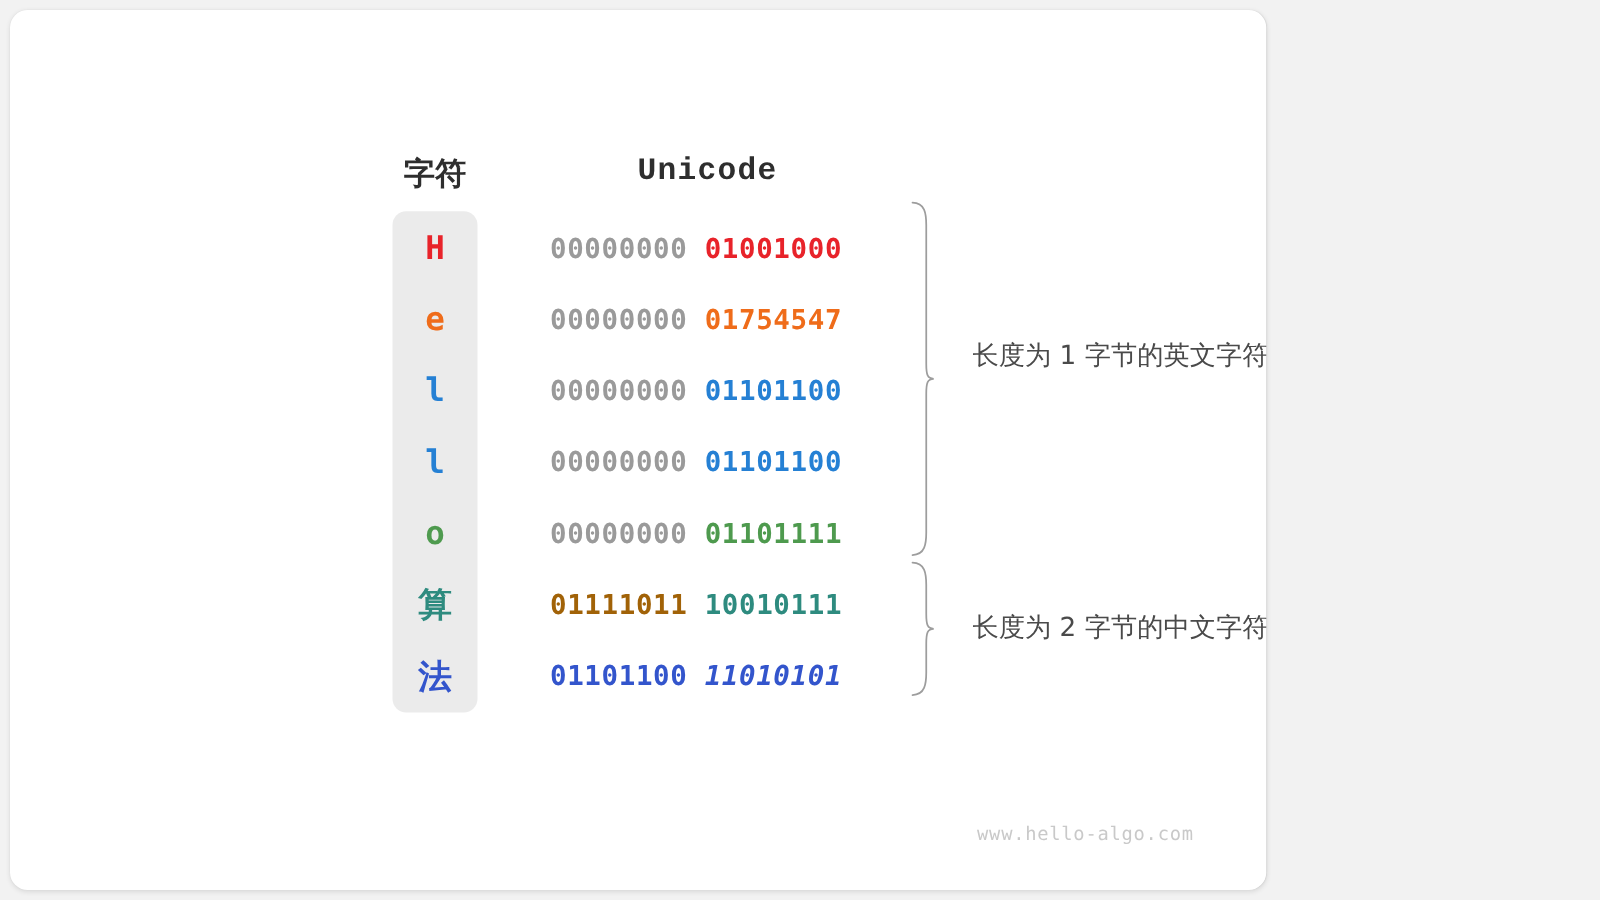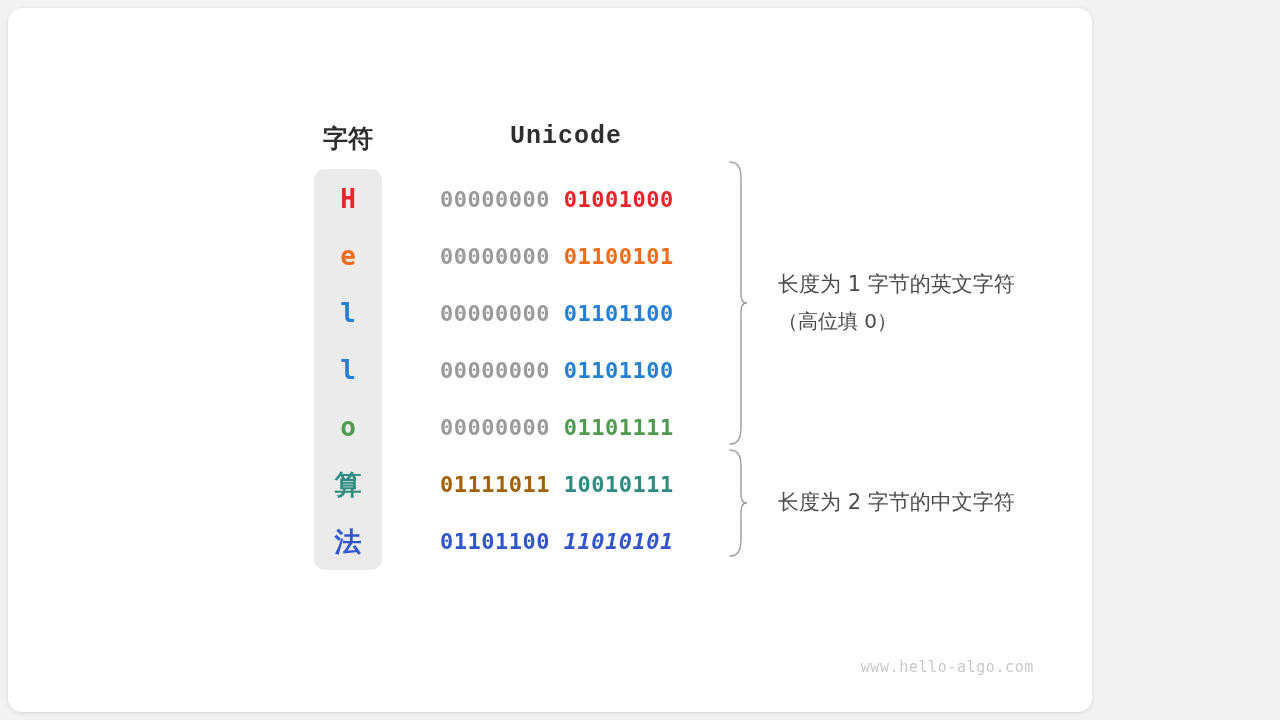--- a/index.html
+++ b/index.html
@@ -12,21 +12,21 @@
 
   body {
     background: #f2f2f2;
     font-family: "Liberation Sans", "DejaVu Sans", sans-serif;
   }
 
   #card {
     position: absolute;
     left: 8px;
     top: 8px;
-    width: 1084px;
+    width: 1005px;
     height: 704px;
     background: #ffffff;
     border-radius: 14px;
     box-shadow: 0 1px 4px rgba(0,0,0,0.10), 0 0 1px rgba(0,0,0,0.08);
     overflow: hidden;
     padding-left: 48px;
   }
 
   
   .hdr {
@@ -150,21 +150,21 @@
 
   <div id="char-strip" style="background: rgb(235, 235, 235);"></div>
 
   <div id="rows-container">
       <div class="row" style="top: 163px;">
         <div class="ch" style="color: rgb(232, 35, 42);">H</div>
         <div class="bits"><span style="color: rgb(154, 154, 154);">00000000</span> <span style="color: rgb(232, 35, 42);">01001000</span></div>
       </div>
       <div class="row" style="top: 220px;">
         <div class="ch" style="color: rgb(239, 108, 26);">e</div>
-        <div class="bits"><span style="color: rgb(154, 154, 154);">00000000</span> <span style="color: rgb(239, 108, 26);">01100101</span></div>
+        <div class="bits"><span style="color: rgb(154, 154, 154);">00000000</span> <span style="color: rgb(239, 108, 26);">01754547</span></div>
       </div>
       <div class="row" style="top: 277px;">
         <div class="ch" style="color: rgb(37, 128, 212);">l</div>
         <div class="bits"><span style="color: rgb(154, 154, 154);">00000000</span> <span style="color: rgb(37, 128, 212);">01101100</span></div>
       </div>
       <div class="row" style="top: 334px;">
         <div class="ch" style="color: rgb(37, 128, 212);">l</div>
         <div class="bits"><span style="color: rgb(154, 154, 154);">00000000</span> <span style="color: rgb(37, 128, 212);">01101100</span></div>
       </div>
       <div class="row" style="top: 391px;">
@@ -193,21 +193,20 @@
              C 732,442 733,451 733,460
              L 733,483
              C 733,492 734,495 739,495
              C 734,495 733,498 733,507
              L 733,530
              C 733,539 732,548 722,548"></path>
   </svg>
 
   <div class="anno" id="anno-ascii">
     <div class="l1">长度为 1 字节的英文字符</div>
-    <div class="l2">（高位填 0）</div>
   </div>
 
   <div class="anno" id="anno-cjk">
     <div class="l1">长度为 2 字节的中文字符</div>
   </div>
 
   <div id="watermark">www.hello-algo.com</div>
 
 </div>
 

